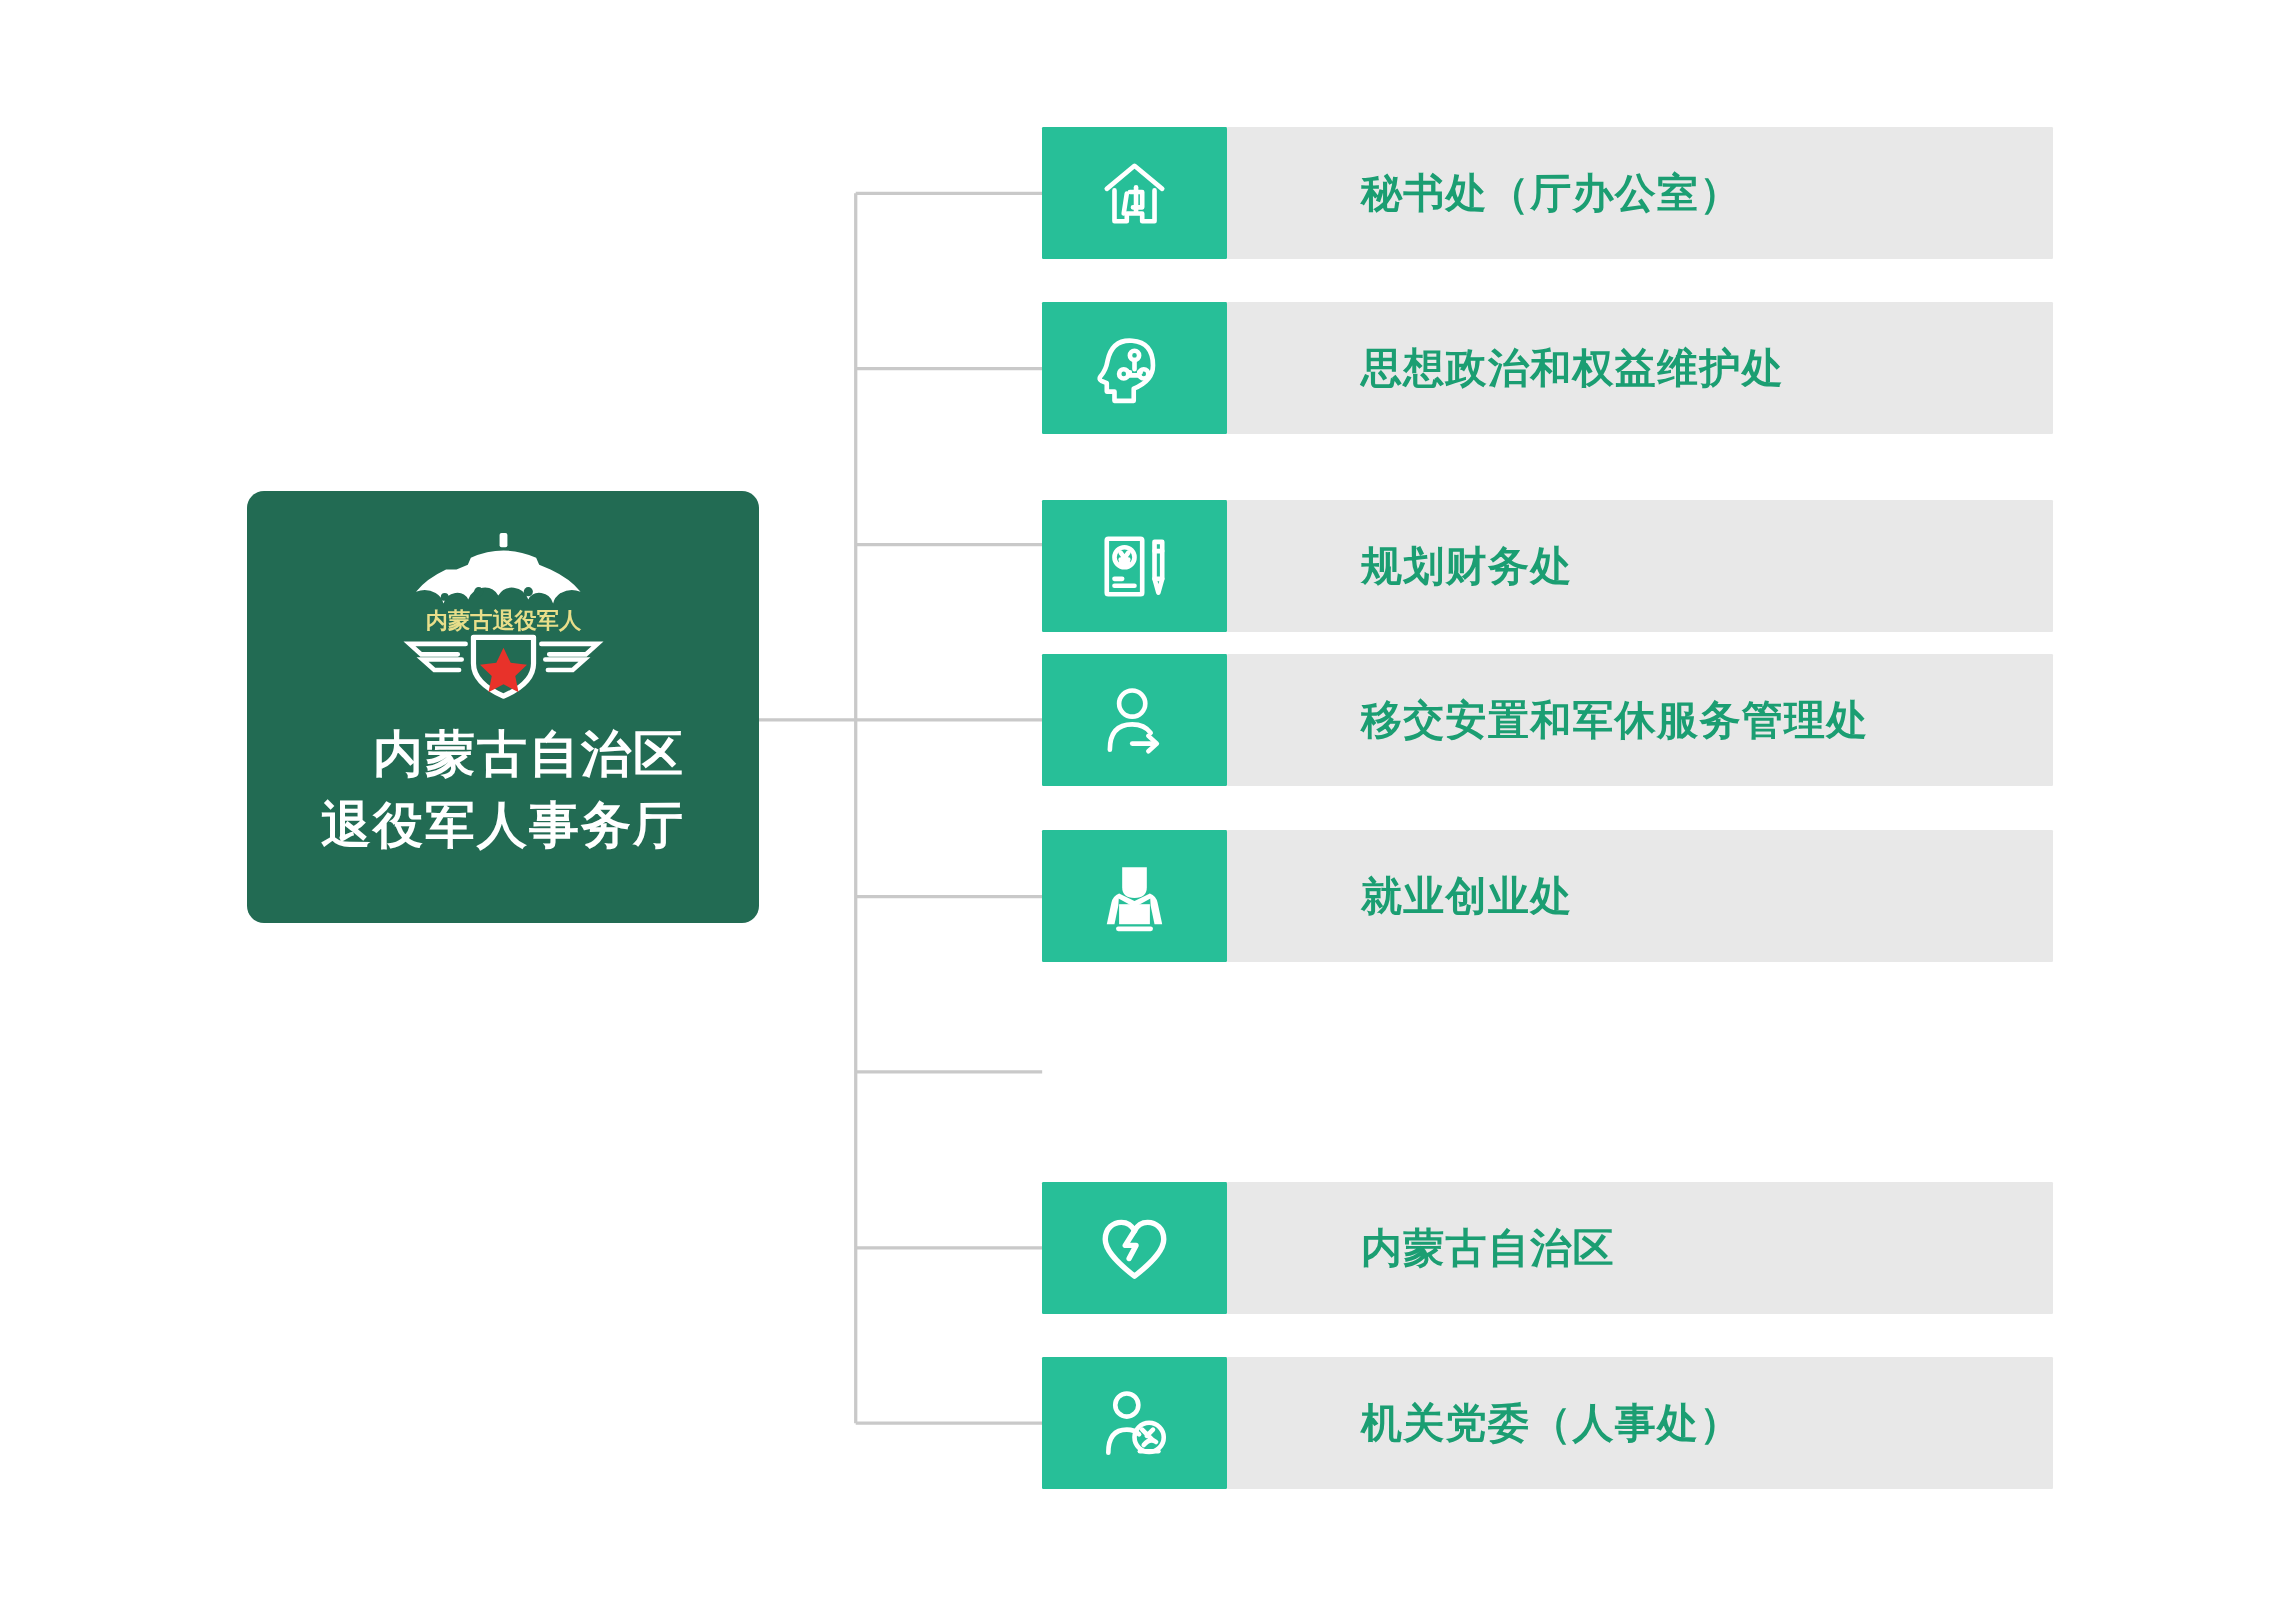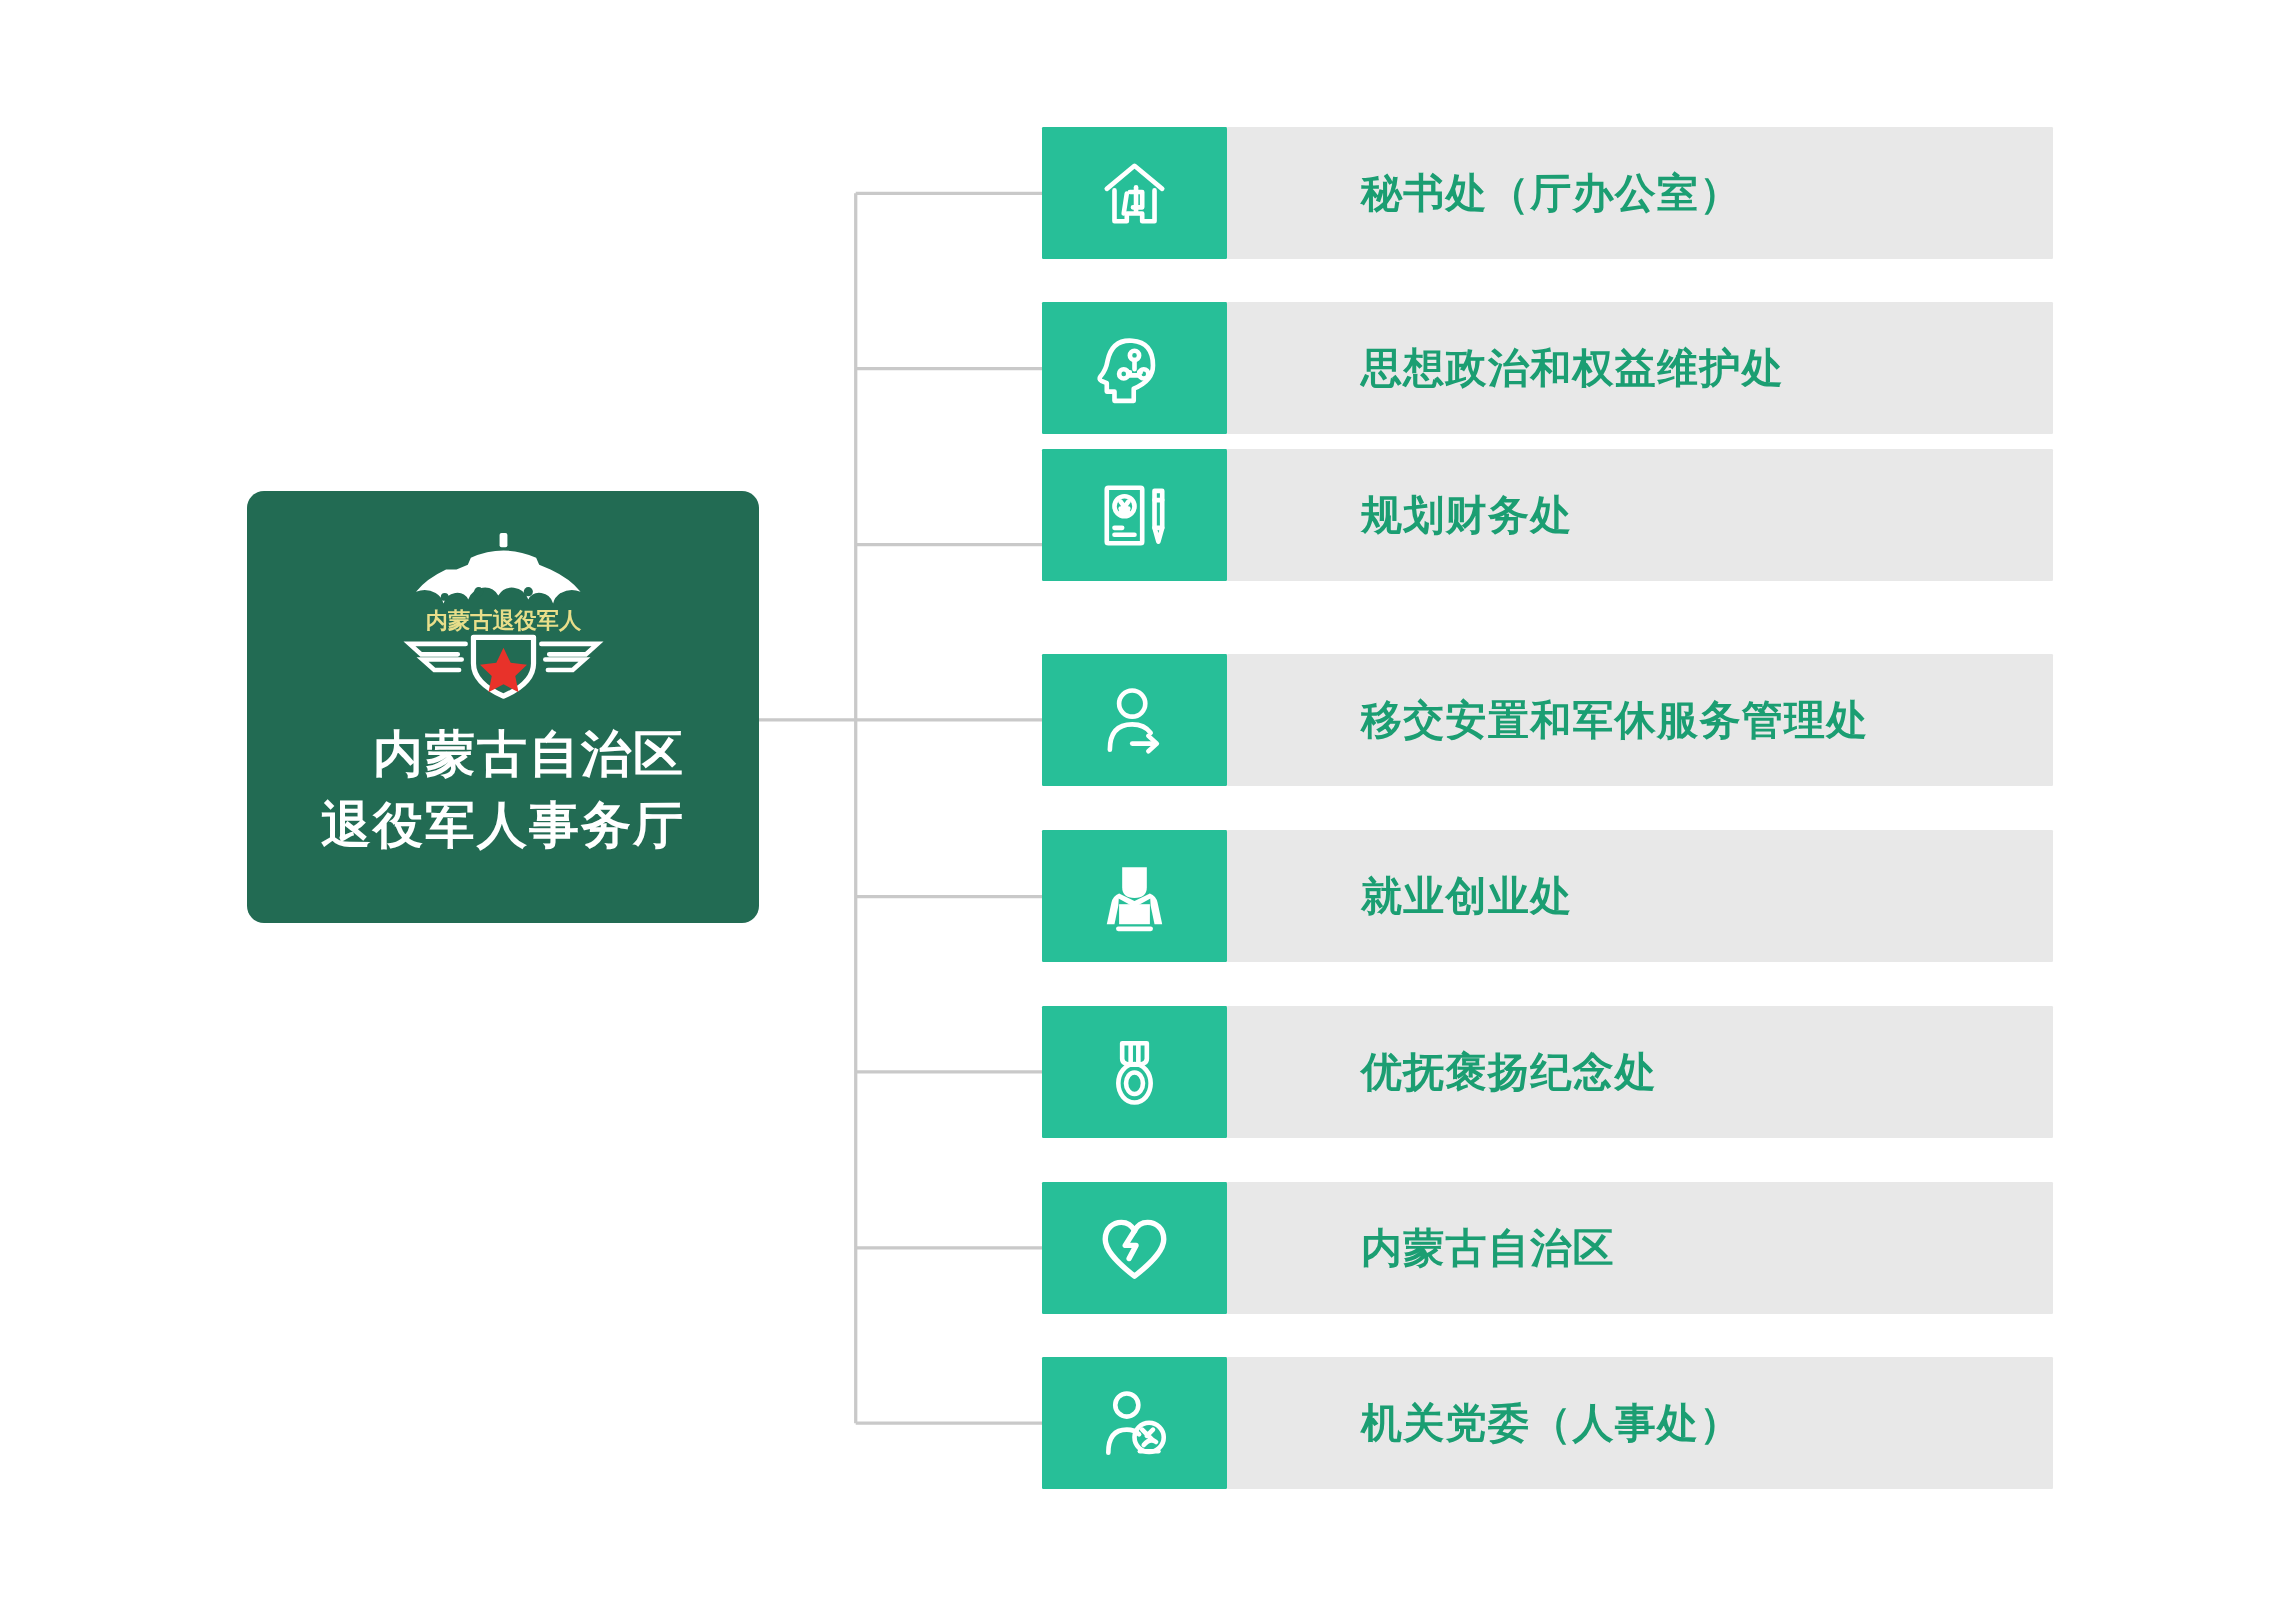--- a/index.html
+++ b/index.html
@@ -130,21 +130,21 @@
           <circle cx="62" cy="57" r="6"></circle>
           <path d="M50 39 v12 M44 55 h-2 M56 55 h2 M42 59 l14 0"></path>
         </g>
       </svg>
     </div>
     <div class="label-bar">
       <span class="label-text">思想政治和权益维护处</span>
     </div>
   </div>
 
-  <div class="row" style="top:449px">
+  <div class="row" style="top:500px">
     <div class="icon-tile">
       <svg viewBox="0 0 100 100">
         <g fill="none" stroke="#ffffff" stroke-width="6" stroke-linejoin="round" stroke-linecap="round">
           <rect x="14" y="14" width="46" height="72" rx="2"></rect>
           <circle cx="37" cy="38" r="13"></circle>
           <path d="M32 32 l5 7 5 -7 M32 41 h10 M32 46 h10 M37 39 v8"></path>
           <path d="M24 66 h10 M24 75 h26"></path>
           <path d="M76 18 h10 v48 l-5 18 -5 -18 z"></path>
           <path d="M76 30 h10"></path>
           <path d="M76 66 h10"></path>
@@ -183,35 +183,20 @@
           <rect x="30" y="60" width="40" height="26"></rect>
           <rect x="26" y="89" width="48" height="6" rx="3"></rect>
         </g>
       </svg>
     </div>
     <div class="label-bar">
       <span class="label-text">就业创业处</span>
     </div>
   </div>
 
-  <div class="row" style="top:1006px">
-    <div class="icon-tile">
-      <svg viewBox="0 0 100 100">
-        <g fill="none" stroke="#ffffff" stroke-width="6" stroke-linejoin="round" stroke-linecap="round">
-          <path d="M34 12 h32 v20 q0 8 -16 8 q-16 0 -16 -8 z"></path>
-          <path d="M45 12 v24 M55 12 v24"></path>
-          <ellipse cx="50" cy="64" rx="21" ry="25"></ellipse>
-          <ellipse cx="50" cy="64" rx="11" ry="14"></ellipse>
-        </g>
-      </svg>
-    </div>
-    <div class="label-bar">
-      <span class="label-text">优抚褒扬纪念处</span>
-    </div>
-  </div>
 
   <div class="row" style="top:1182px">
     <div class="icon-tile">
       <svg viewBox="0 0 100 100">
         <g fill="none" stroke="#ffffff" stroke-width="7" stroke-linejoin="round" stroke-linecap="round">
           <path d="M50 86 C22 64 12 50 12 38 C12 24 22 16 33 16 C41 16 47 21 50 27
                    C53 21 59 16 67 16 C78 16 88 24 88 38 C88 50 78 64 50 86 Z"></path>
           <path d="M50 27 L38 46 h14 l-9 17"></path>
         </g>
       </svg>

